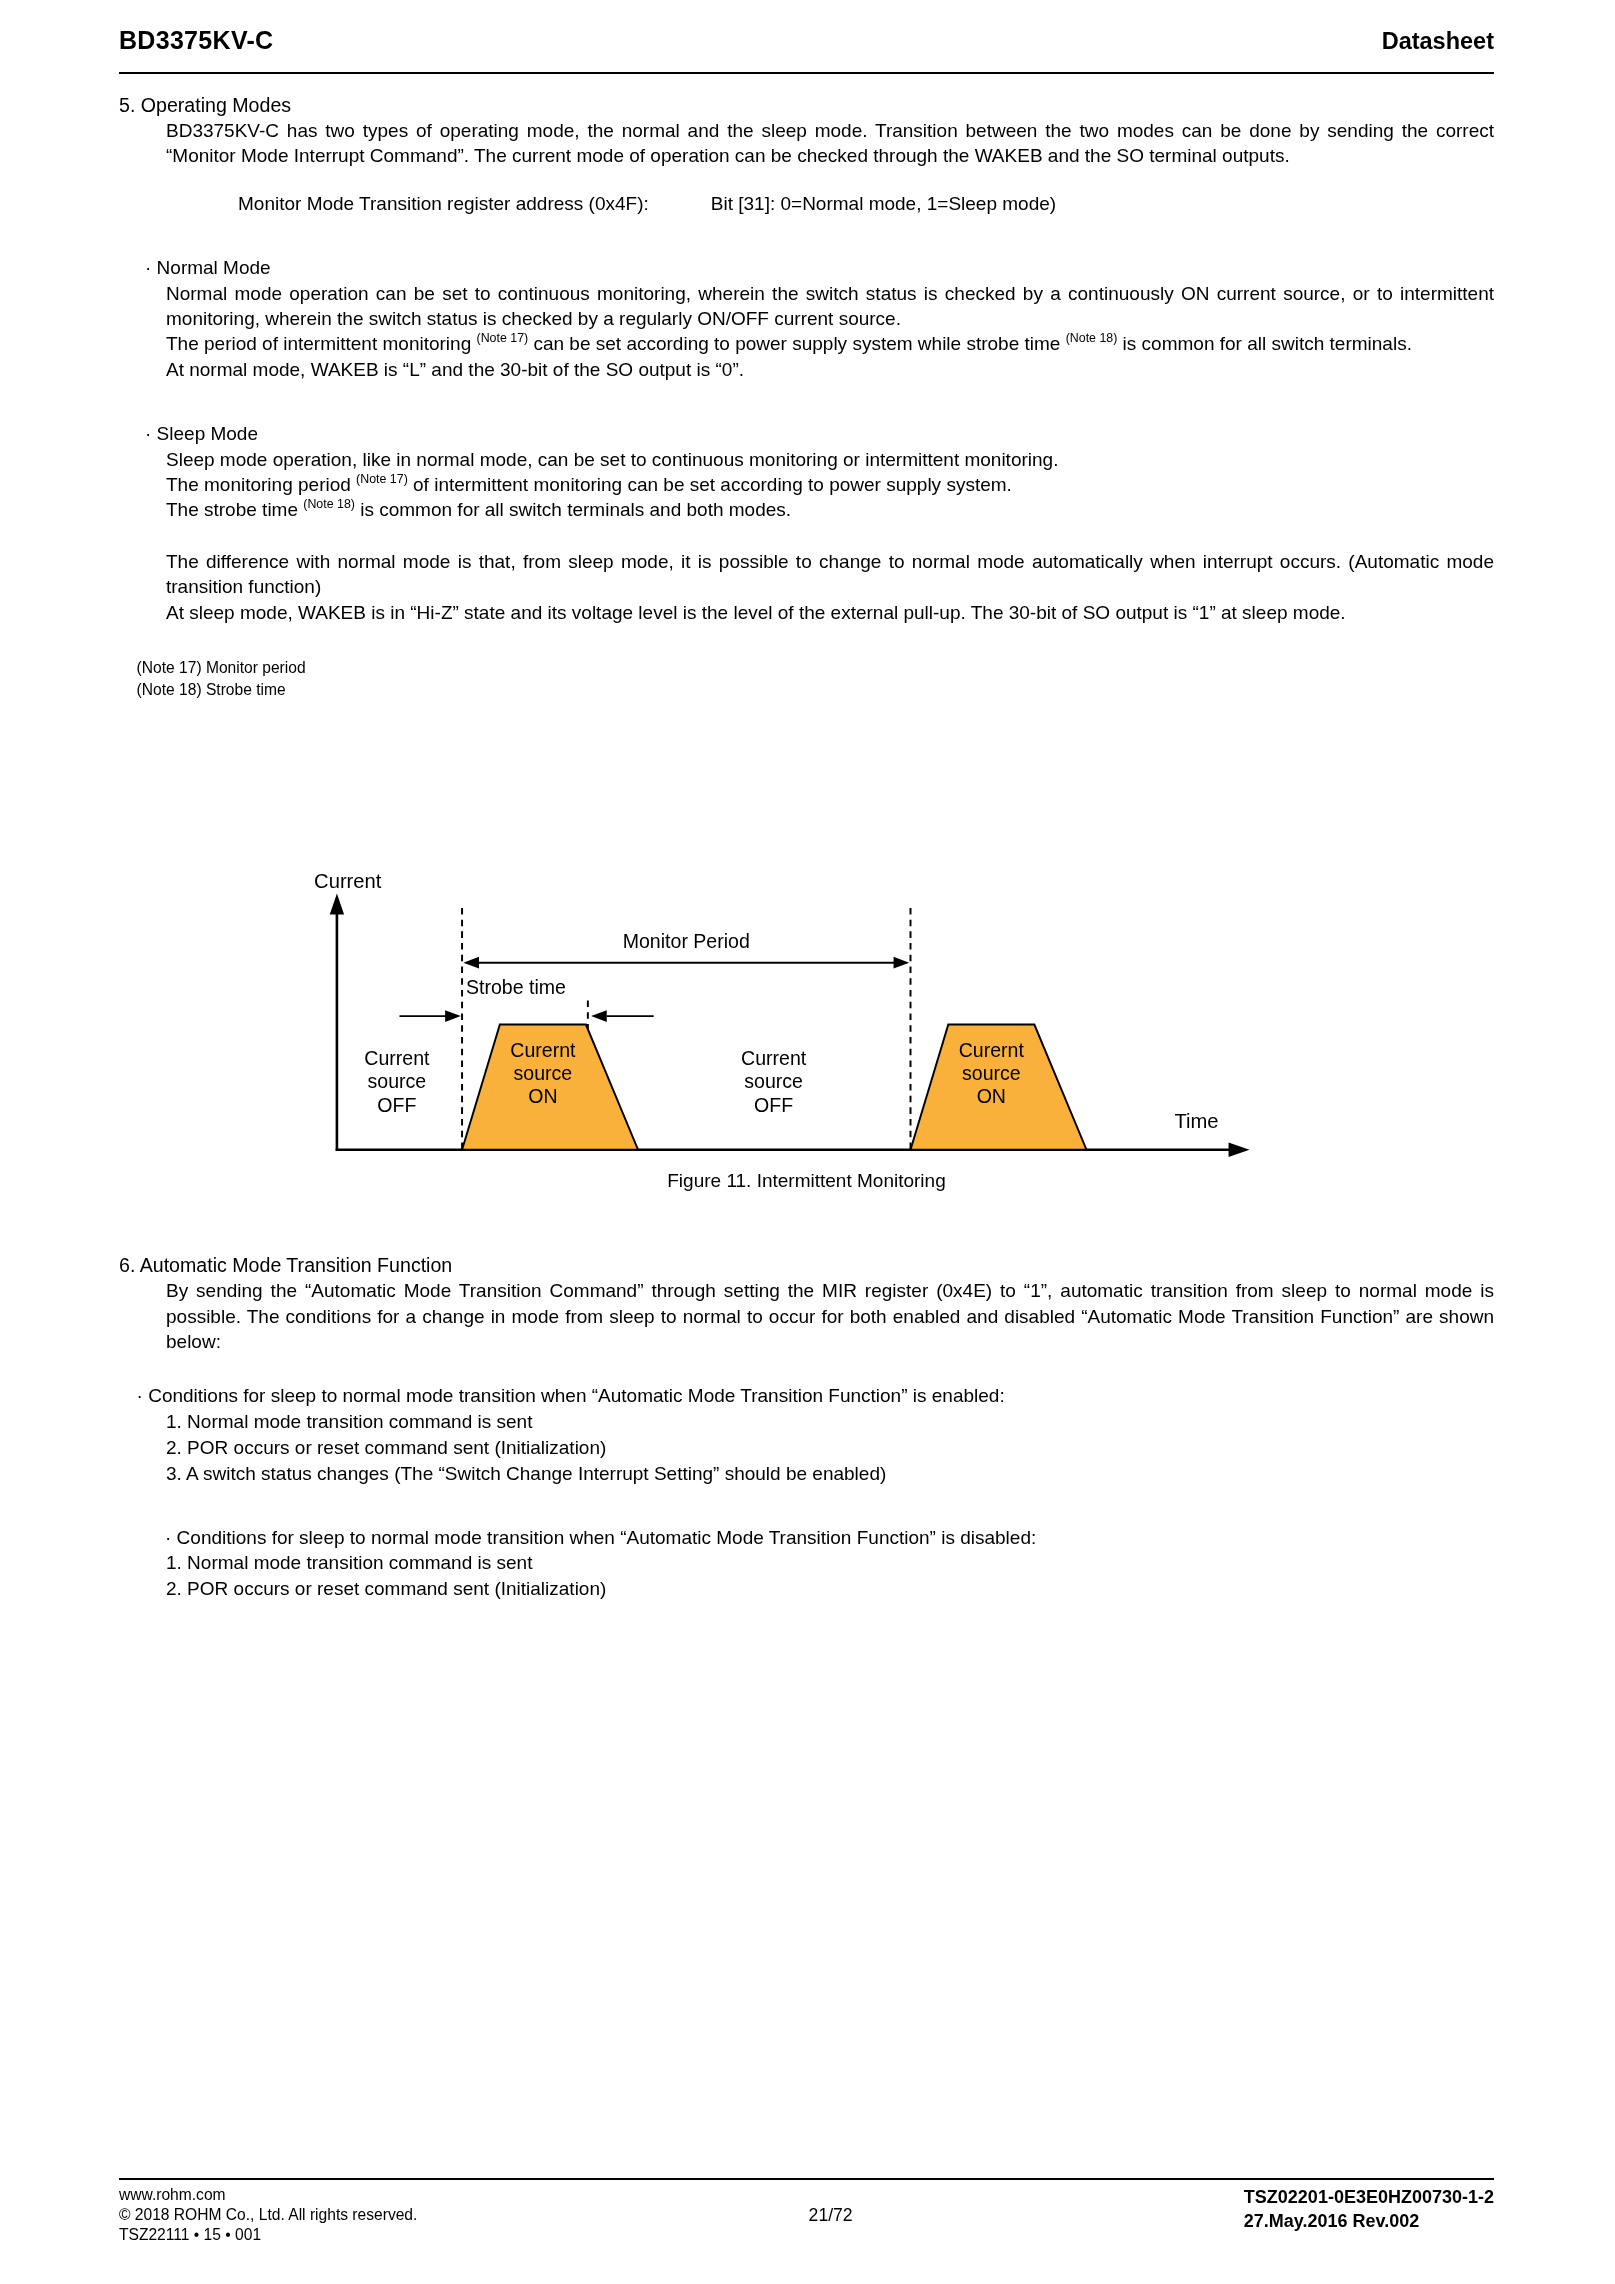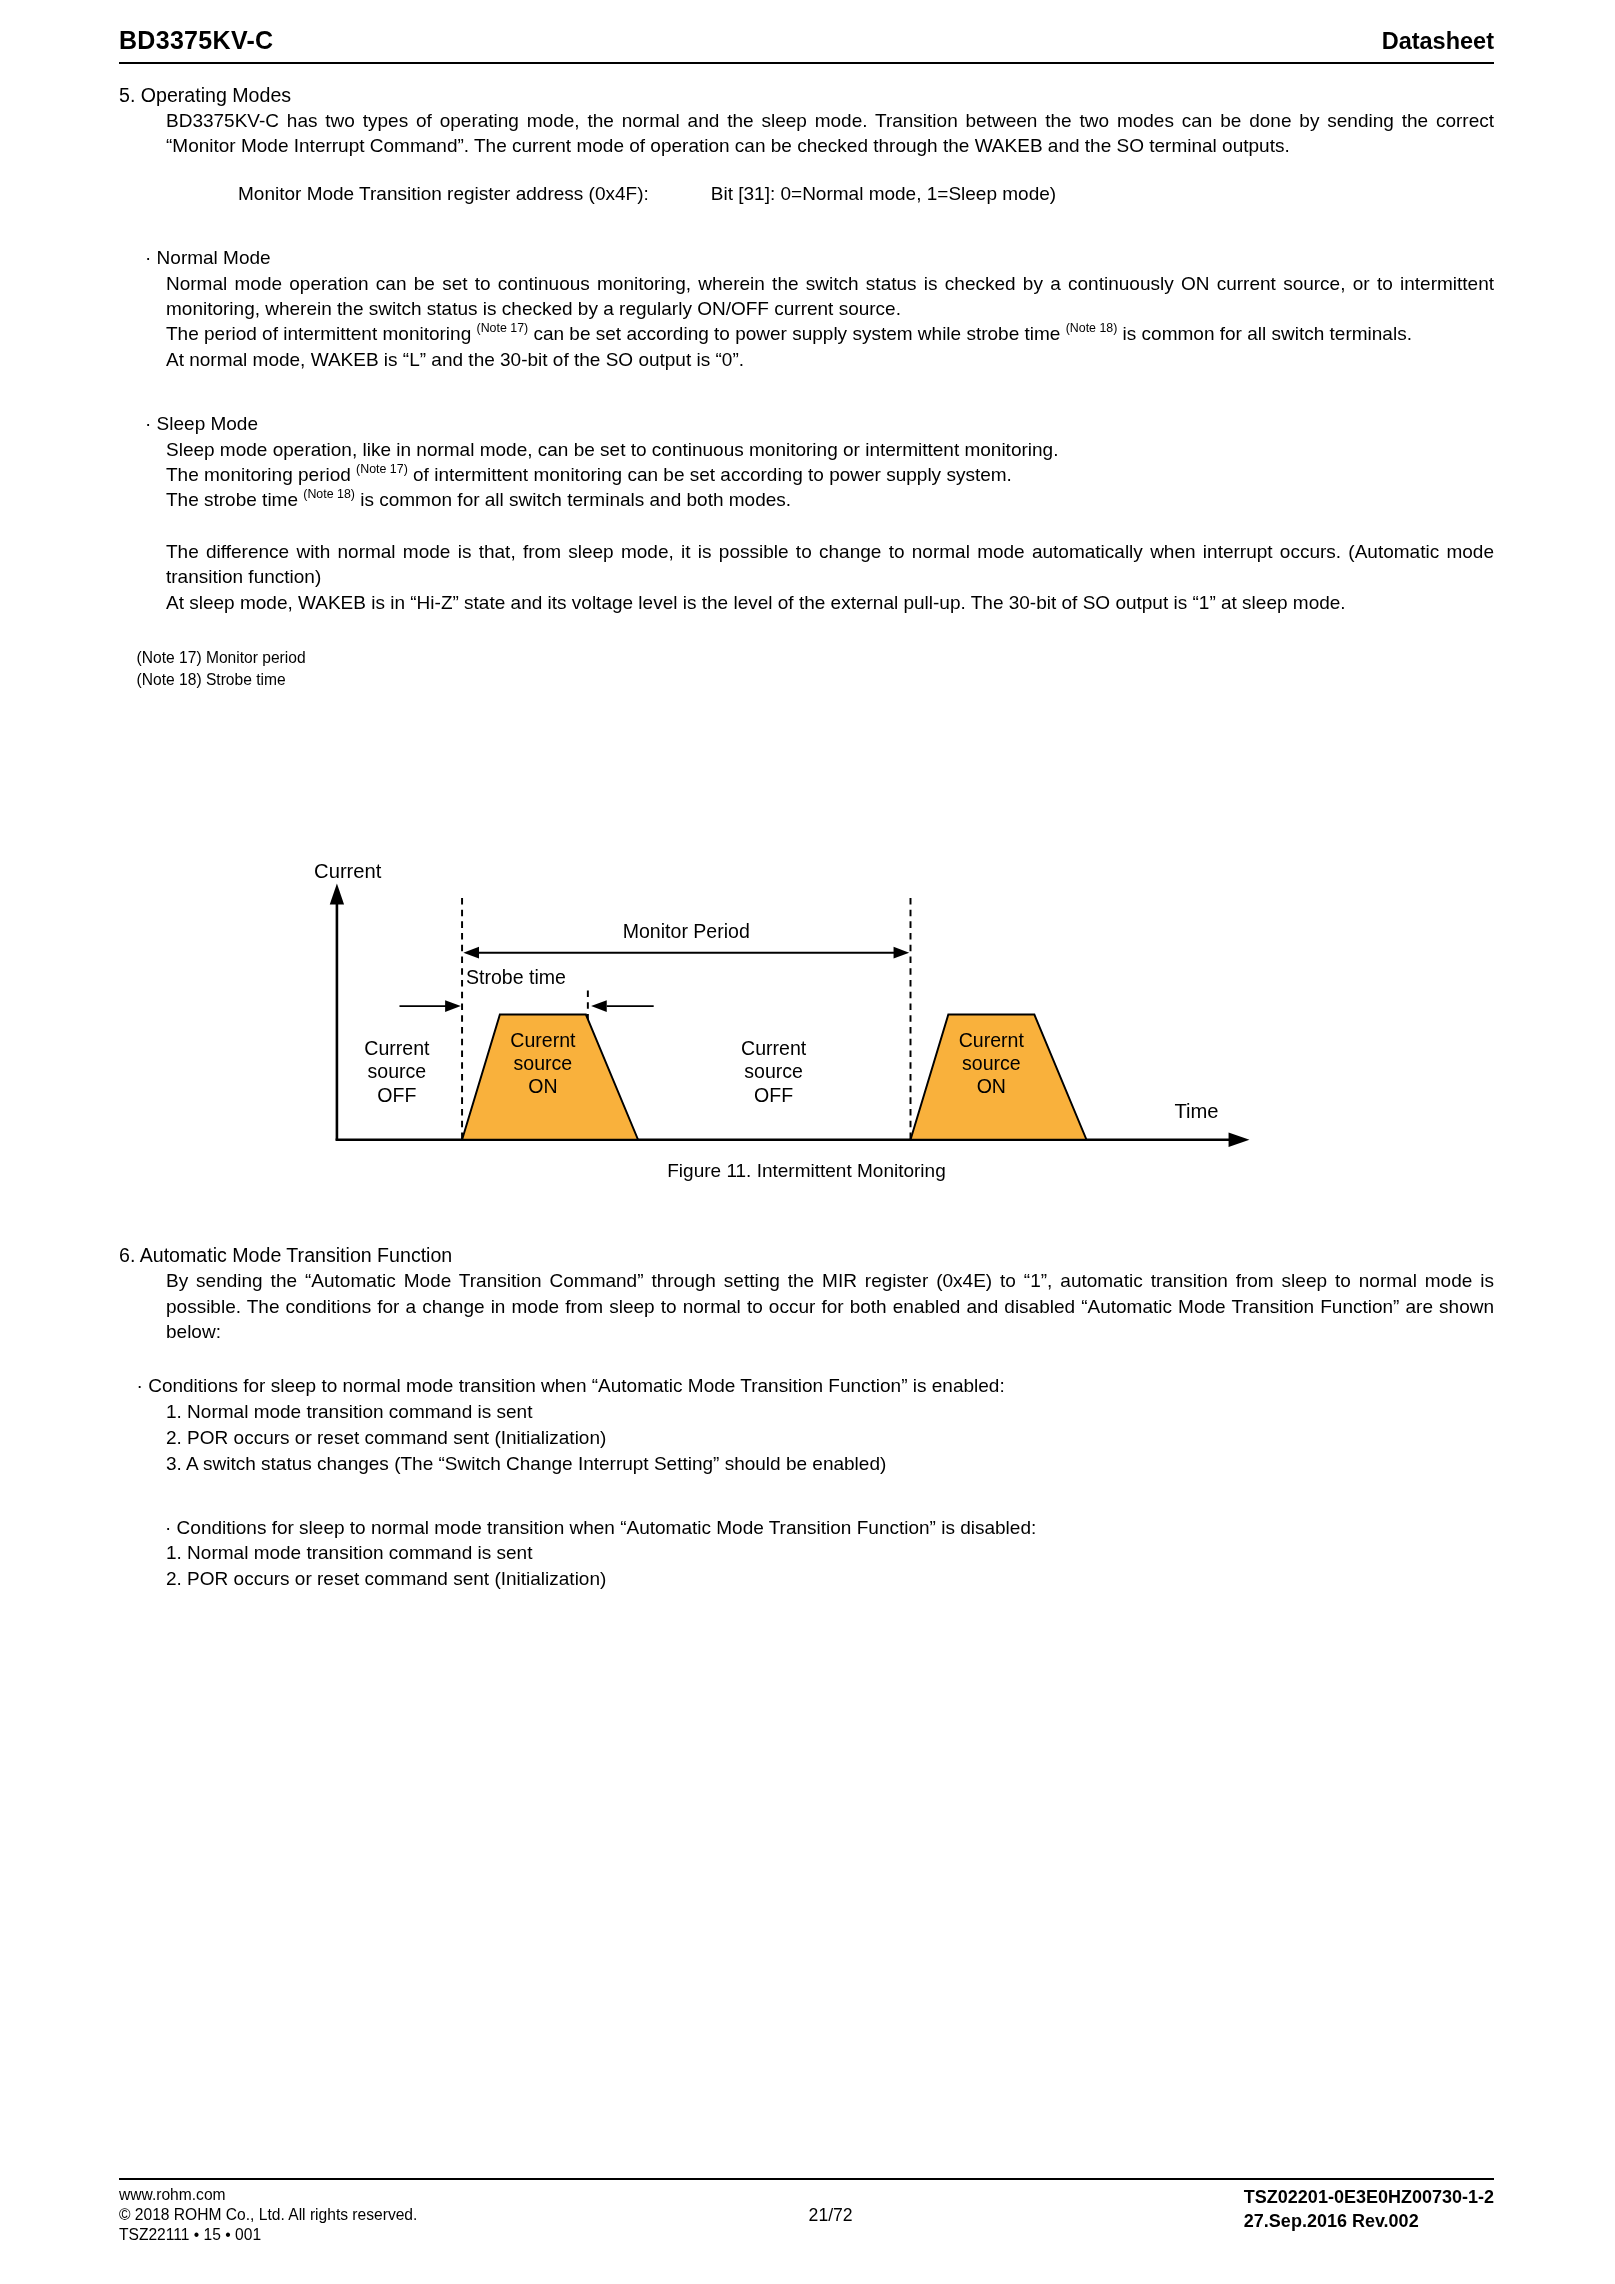--- a/index.html
+++ b/index.html
@@ -4,21 +4,21 @@
 <style>
   * { margin:0; padding:0; box-sizing:border-box; }
   html,body { background:#e8e8e8; }
   .page {
     position:relative; width:1616px; height:2284px; background:#ffffff;
     font-family:"Liberation Sans", sans-serif; color:#000; overflow:hidden;
   }
   .content { position:absolute; left:119px; width:1375px; top:26px; }
 
   .pg-header { display:flex; justify-content:space-between; align-items:flex-end;
-    padding-bottom:7px; border-bottom:2.6px solid #000; }
+    padding-bottom:17px; border-bottom:2.6px solid #000; }
   .part-number { font-size:25px; font-weight:bold; letter-spacing:0.3px; }
   .doc-type   { font-size:23.5px; font-weight:bold; }
 
   .sec-title { font-size:19.6px; line-height:26px; margin-top:18px; }
   p, .body-text { font-size:19px; line-height:25.4px; }
   .just { text-align:justify; }
   .ind1 { margin-left:47px; }
   .bullet-title { font-size:19px; line-height:25.4px; margin-left:26px; margin-top:39px; }
   .register-line { font-size:19px; line-height:25.4px; margin-left:119px; margin-top:22px; }
   .register-line .gap { display:inline-block; width:62px; }
@@ -156,17 +156,17 @@
 
   <div class="pg-footer">
     <div class="f-left">
       <div>www.rohm.com</div>
       <div>© 2018 ROHM Co., Ltd. All rights reserved.</div>
       <div>TSZ22111 • 15 • 001</div>
     </div>
     <div class="f-center">21/72</div>
     <div class="f-right">
       <div>TSZ02201-0E3E0HZ00730-1-2</div>
-      <div>27.Sep.2016 Rev.002</div>
+      <div>27.May.2016 Rev.002</div>
     </div>
   </div>
 </div>
 
 
 </body></html>

